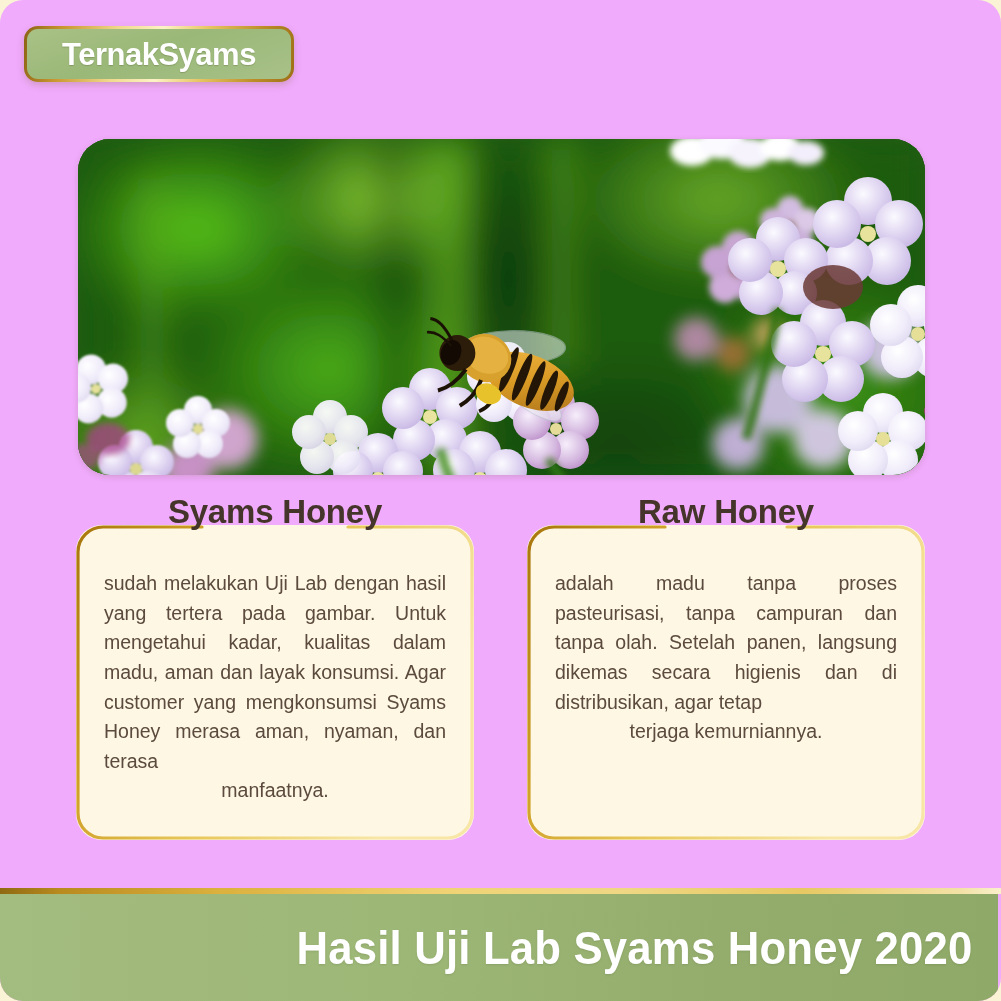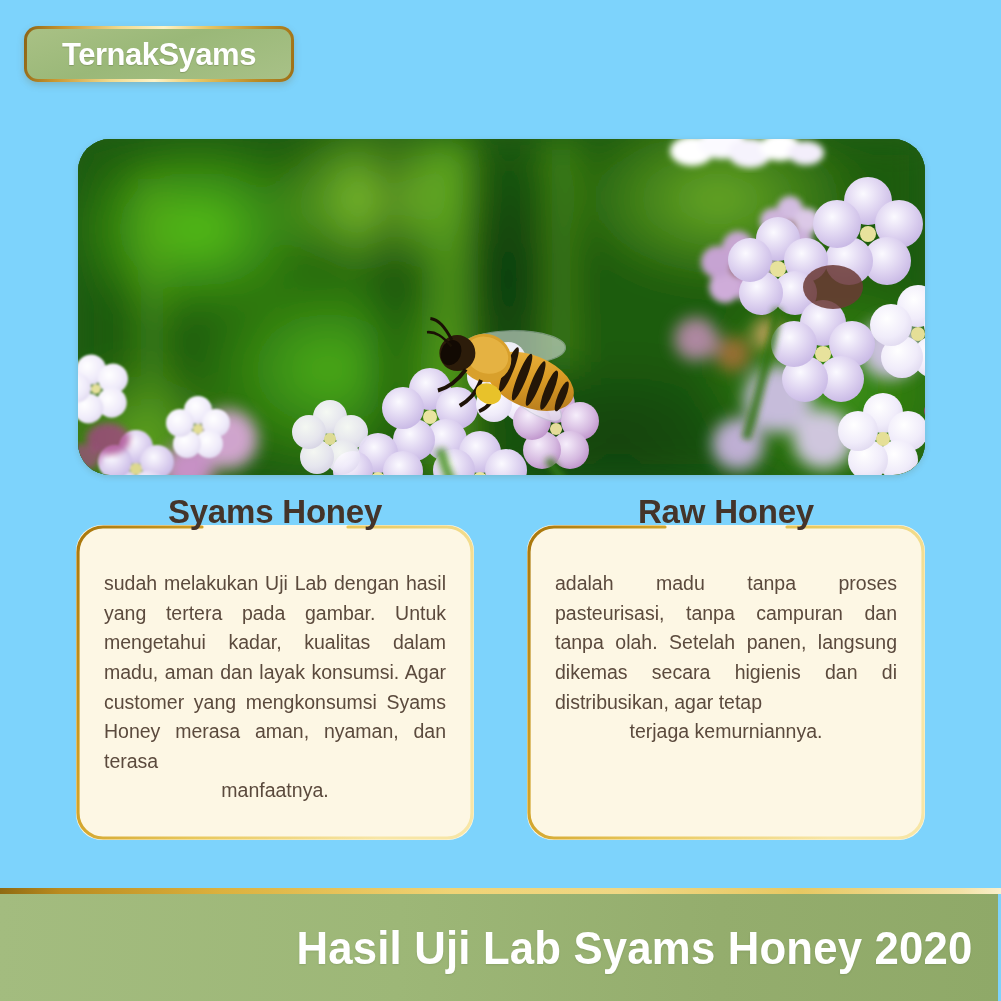--- a/index.html
+++ b/index.html
@@ -9,22 +9,23 @@
     height: 1001px;
     overflow: hidden;
     background: #faf3d6;
     font-family: "Liberation Sans", sans-serif;
   }
 
   #poster {
     position: relative;
     width: 1001px;
     height: 1001px;
-    background: #7dd3fc;
+    background: #f0abfc;
     overflow: hidden;
+    border-radius: 23px;
   }
 
   
   #logo-badge {
     position: absolute;
     left: 24px;
     top: 26px;
     width: 270px;
     height: 56px;
     border-radius: 14px;

